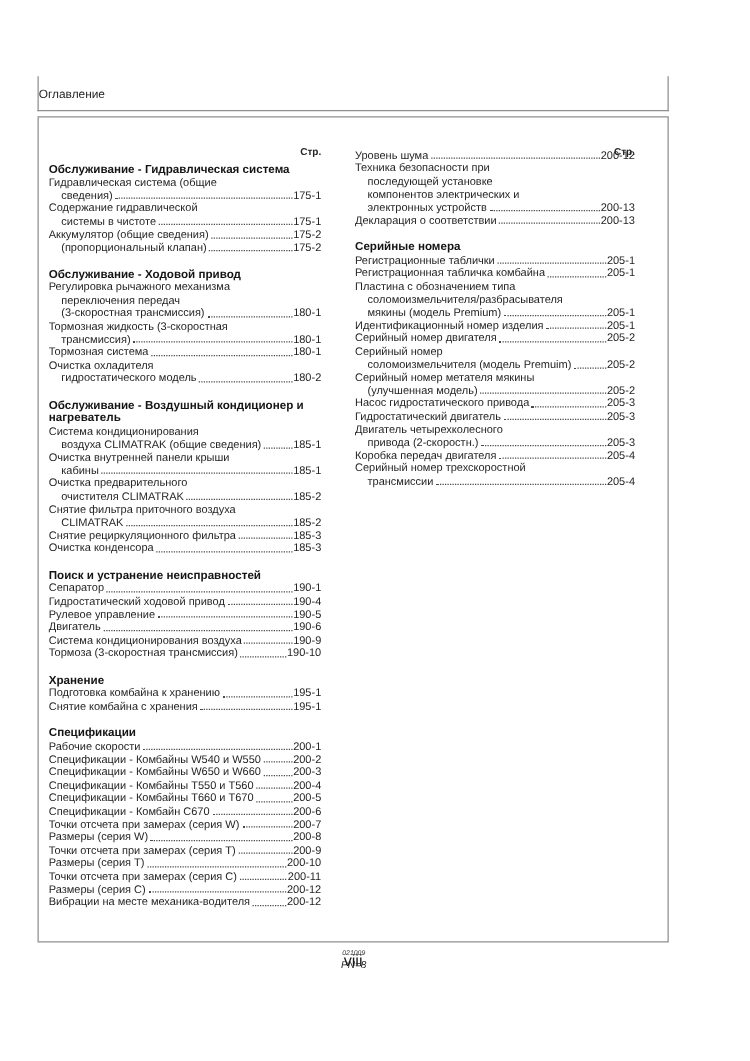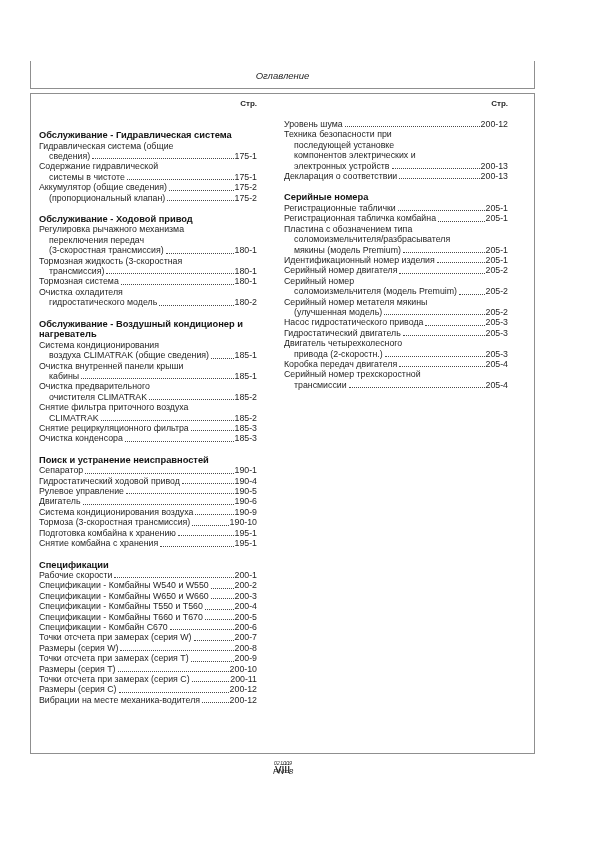--- a/index.html
+++ b/index.html
@@ -16,42 +16,42 @@
   .hdr-box {
     position: absolute;
     left: 30px; top: 61px;
     width: 505px; height: 28px;
     border-left: 1px solid #8f8f8f;
     border-right: 1px solid #8f8f8f;
     border-bottom: 1px solid #8f8f8f;
     box-sizing: border-box;
   }
   .hdr-title {
-    text-align: center;
-    font-style: italic;
+    text-align: left;
     font-size: 9.5px;
     padding-top: 9px;
     color: #262626;
   }
   
   .content-box {
     position: absolute;
     left: 30px; top: 93px;
     width: 505px; height: 661px;
     border: 1px solid #8f8f8f;
     box-sizing: border-box;
     padding-top: 5px;
   }
   .str-row { position: relative; height: 12px; }
   .str {
     position: absolute;
     font-size: 8px;
     font-weight: bold;
     text-align: right;
     color: #262626;
+    margin-top: 18px;
   }
   .str-left  { left: 8px;   width: 218px; }
   .str-right { left: 253px; width: 224px; }
   .cols { display: flex; margin-top: 8px; padding-left: 8px; }
   .col-left  { width: 218px; margin-right: 27px; }
   .col-right { width: 224px; }
   .section { }
   .sec-title {
     font-weight: bold;
     font-size: 9.3px;
@@ -264,20 +264,21 @@
             </div>
             <div class="entry">
               <div class="line last">
                 <span class="txt">Тормоза (3-скоростная трансмиссия)</span>
                 <span class="leader"></span>
                 <span class="pg">190-10</span>
               </div>
             </div>
           </div>
           <div class="section">
+            <div class="sec-title">Хранение</div>
             <div class="entry">
               <div class="line last">
                 <span class="txt">Подготовка комбайна к хранению</span>
                 <span class="leader"></span>
                 <span class="pg">195-1</span>
               </div>
             </div>
             <div class="entry">
               <div class="line last">
                 <span class="txt">Снятие комбайна с хранения</span>

